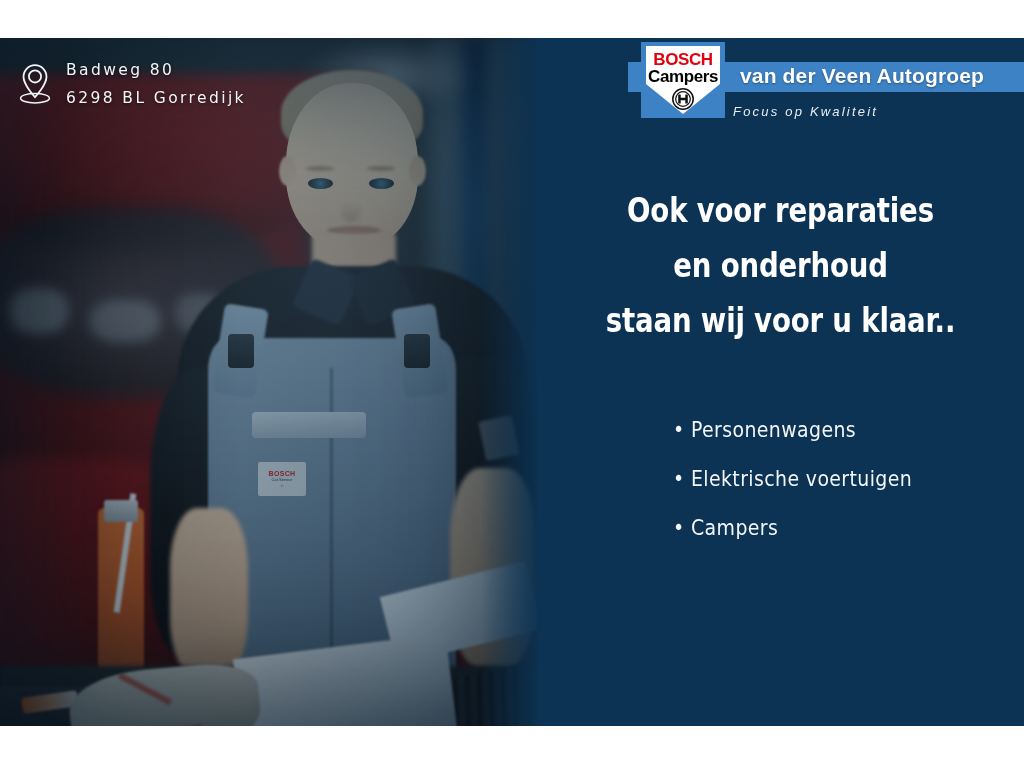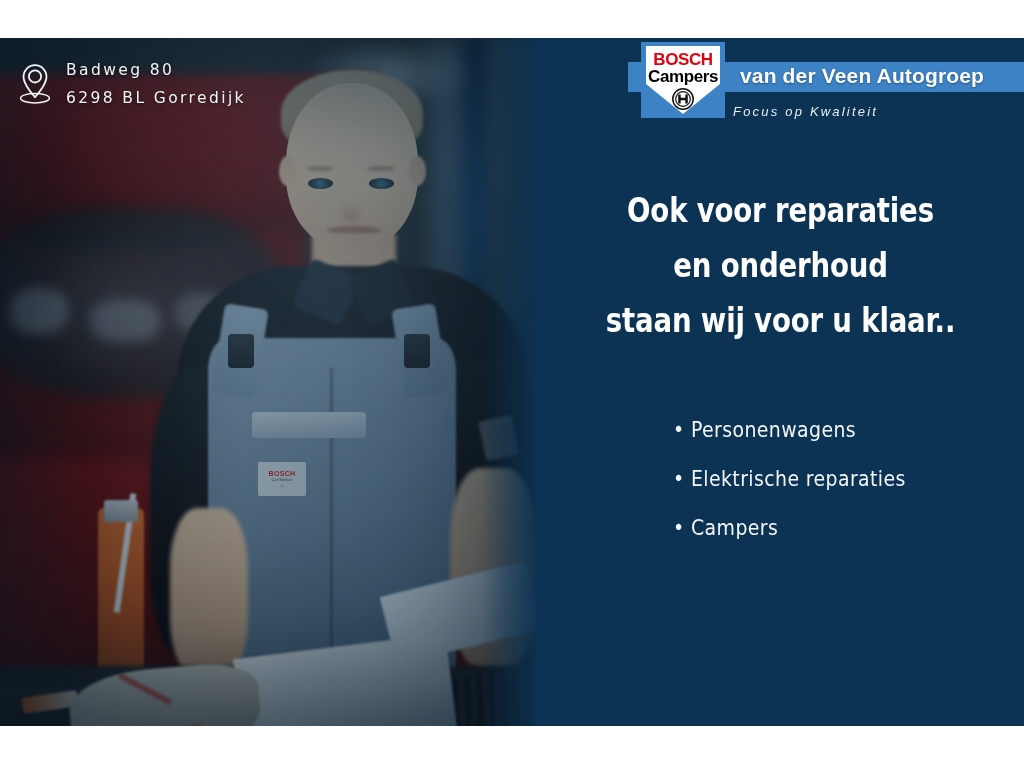--- a/index.html
+++ b/index.html
@@ -597,21 +597,21 @@
       <div>Ook voor reparaties</div>
       <div>en onderhoud</div>
       <div>staan wij voor u klaar..</div>
     </div>
 
     <ul id="services">
       <li>
         <span class="bullet">•</span><span>Personenwagens</span>
       </li>
       <li>
-        <span class="bullet">•</span><span>Elektrische reparaties</span>
+        <span class="bullet">•</span><span>Elektrische voertuigen</span>
       </li>
       <li>
         <span class="bullet">•</span><span>Campers</span>
       </li>
     </ul>
 
   </div>
 </div>
 
 </body></html>

